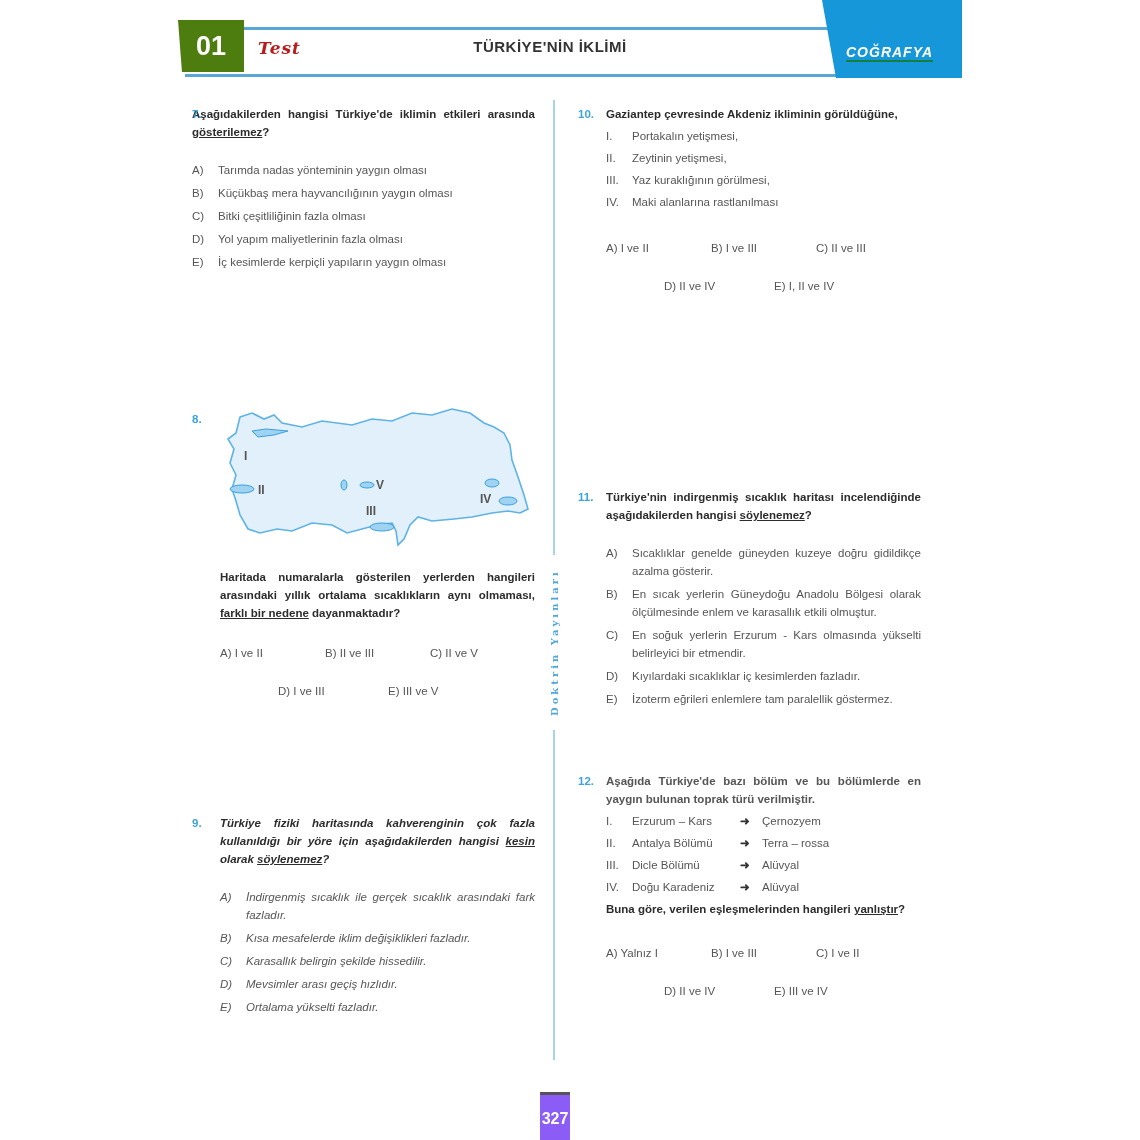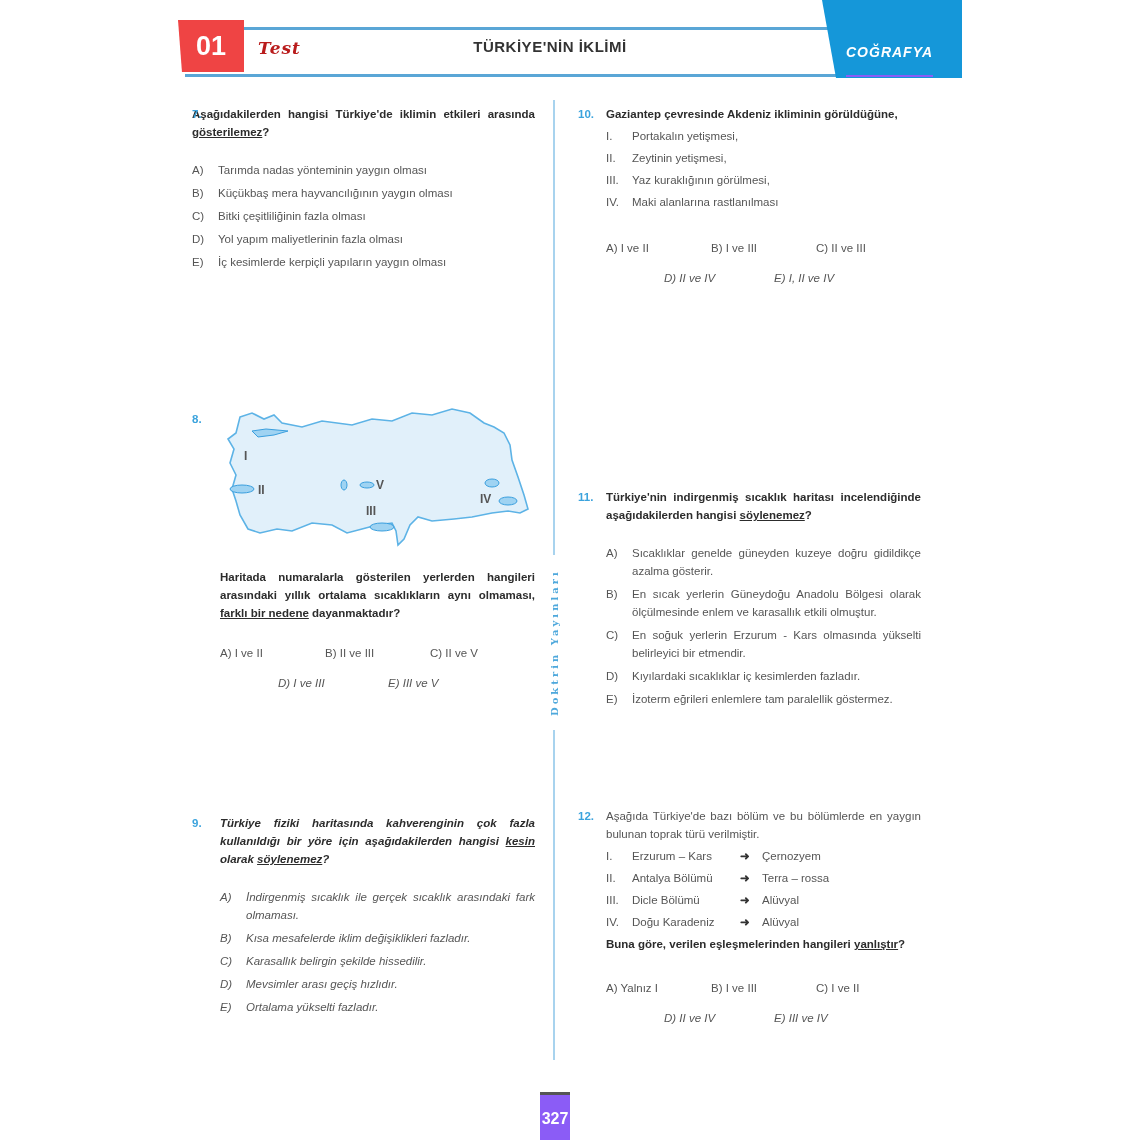--- a/index.html
+++ b/index.html
@@ -3,30 +3,30 @@
 <meta charset="utf-8">
 <style>
   html, body { margin:0; padding:0; background:#ffffff; }
   body { width:1140px; height:1140px; position:relative; overflow:hidden;
          font-family:"Liberation Sans", sans-serif; color:#3a3a3a; }
   .page { position:absolute; left:0; top:0; width:1140px; height:1140px; }
 
   
   .hdr-band { position:absolute; left:185px; top:27px; width:660px; height:44px;
               border-top:3px solid #5aa6d6; border-bottom:3px solid #5aa6d6; background:#fff; }
-  .test-no { position:absolute; left:178px; top:20px; width:66px; height:52px; background:#ef4444;
+  .test-no { position:absolute; left:178px; top:20px; width:66px; height:52px; background:#4d7c0f;
              color:#fff; font:bold 27px "Liberation Sans", sans-serif; display:flex; align-items:center; justify-content:center;
              clip-path: polygon(0 0, 100% 0, 100% 100%, 6% 100%); }
   .test-label { position:absolute; left:258px; top:38px; font:italic bold 17px "DejaVu Serif", serif; color:#b91c1c; letter-spacing:1px; }
   .title { position:absolute; left:400px; top:38px; width:300px; text-align:center;
            font:bold 15px "Liberation Sans", sans-serif; color:#333; letter-spacing:0.5px; }
   .subject { position:absolute; left:822px; top:0; width:140px; height:78px; background:#1597d9;
              clip-path: polygon(0 0, 100% 0, 100% 100%, 10% 100%); }
   .subject-label { position:absolute; left:846px; top:44px; font:italic bold 14px "Liberation Sans", sans-serif; color:#fff;
-                   letter-spacing:1px; border-bottom:2px solid #8b5cf6; padding-bottom:15px; }
+                   letter-spacing:1px; border-bottom:2px solid #15803d; padding-bottom:0; }
 
   
   .divider { position:absolute; left:553px; top:100px; width:2px; height:960px; background:#a8d3ee; }
   .side-brand { position:absolute; left:540px; top:555px; width:28px; height:175px; background:#fff;
                 writing-mode:vertical-rl; transform:rotate(180deg); font:bold 10px "DejaVu Serif", serif;
                 color:#4ea8dc; letter-spacing:3px; display:flex; align-items:center; justify-content:center; }
   .page-num-wrap { position:absolute; left:540px; top:1092px; width:30px; }
   .page-num-bar { height:3px; background:#555; }
   .page-num { height:48px; background:#8b5cf6; color:#fff; font:bold 16px "Liberation Sans", sans-serif;
               display:flex; align-items:center; justify-content:center; }
@@ -38,21 +38,21 @@
   .q .u { text-decoration:underline; }
   .opts { margin-top:20px; }
   .opt { display:flex; color:#555; margin-bottom:5px; }
   .opt .l { width:26px; flex:none; }
   .opt .t { flex:1; text-align:justify; }
   .rom { display:flex; color:#555; margin:4px 0; }
   .rom .l { width:26px; flex:none; }
   .grid-ans { margin-top:22px; color:#555; }
   .grid-ans .row1 { display:flex; }
   .grid-ans .row1 span { width:113px; }
-  .grid-ans .row2 { display:flex; margin-top:12px; padding-left:58px;font-style:italic; }
+  .grid-ans .row2 { display:flex; margin-top:20px; padding-left:58px; }
   .grid-ans .row2 span { width:110px; }
   .pair { display:flex; color:#555; margin:4px 0; }
   .pair .l { width:26px; flex:none; }
   .pair .a { width:108px; flex:none; }
   .pair .arr { width:22px; flex:none; color:#333; font-weight:bold; }
 
   .map { position:absolute; left:222px; top:405px; width:310px; height:145px; }
 </style>
 </head>
 <body>
@@ -135,21 +135,21 @@
     </div>
   </div>
 
   <div class="q" style="left:192px; top:814px; width:343px;">
     <span class="num">9.</span>
     <div style="margin-left:28px;font-style:italic;">
       <div class="stem"><span>Türkiye fiziki haritasında kahverenginin çok fazla kullanıldığı bir yöre için aşağıdakilerden hangisi </span><span class="u">kesin</span><span> olarak </span><span class="u">söylenemez</span><span>?</span></div>
       <div class="opts">
         <div class="opt">
             <span class="l">A)</span>
-            <span class="t">İndirgenmiş sıcaklık ile gerçek sıcaklık arasındaki fark olmaması.</span>
+            <span class="t">İndirgenmiş sıcaklık ile gerçek sıcaklık arasındaki fark fazladır.</span>
           </div>
         <div class="opt">
             <span class="l">B)</span>
             <span class="t">Kısa mesafelerde iklim değişiklikleri fazladır.</span>
           </div>
         <div class="opt">
             <span class="l">C)</span>
             <span class="t">Karasallık belirgin şekilde hissedilir.</span>
           </div>
         <div class="opt">
@@ -222,24 +222,24 @@
             <span class="t">Kıyılardaki sıcaklıklar iç kesimlerden fazladır.</span>
           </div>
         <div class="opt">
             <span class="l">E)</span>
             <span class="t">İzoterm eğrileri enlemlere tam paralellik göstermez.</span>
           </div>
       </div>
     </div>
   </div>
 
-  <div class="q" style="left:578px; top:807px; width:343px;">
+  <div class="q" style="left:578px; top:772px; width:343px;">
     <span class="num">12.</span>
     <div style="margin-left:28px;">
-      <div style="color:#555; text-align:justify;">Aşağıda Türkiye'de bazı bölüm ve bu bölümlerde en yaygın bulunan toprak türü verilmiştir.</div>
+      <div style="color:#555; text-align:justify;font-weight:bold;">Aşağıda Türkiye'de bazı bölüm ve bu bölümlerde en yaygın bulunan toprak türü verilmiştir.</div>
       <div>
         <div class="pair">
             <span class="l">I.</span>
             <span class="a">Erzurum – Kars</span>
             <span class="arr">➜</span>
             <span>Çernozyem</span>
           </div>
         <div class="pair">
             <span class="l">II.</span>
             <span class="a">Antalya Bölümü</span>

